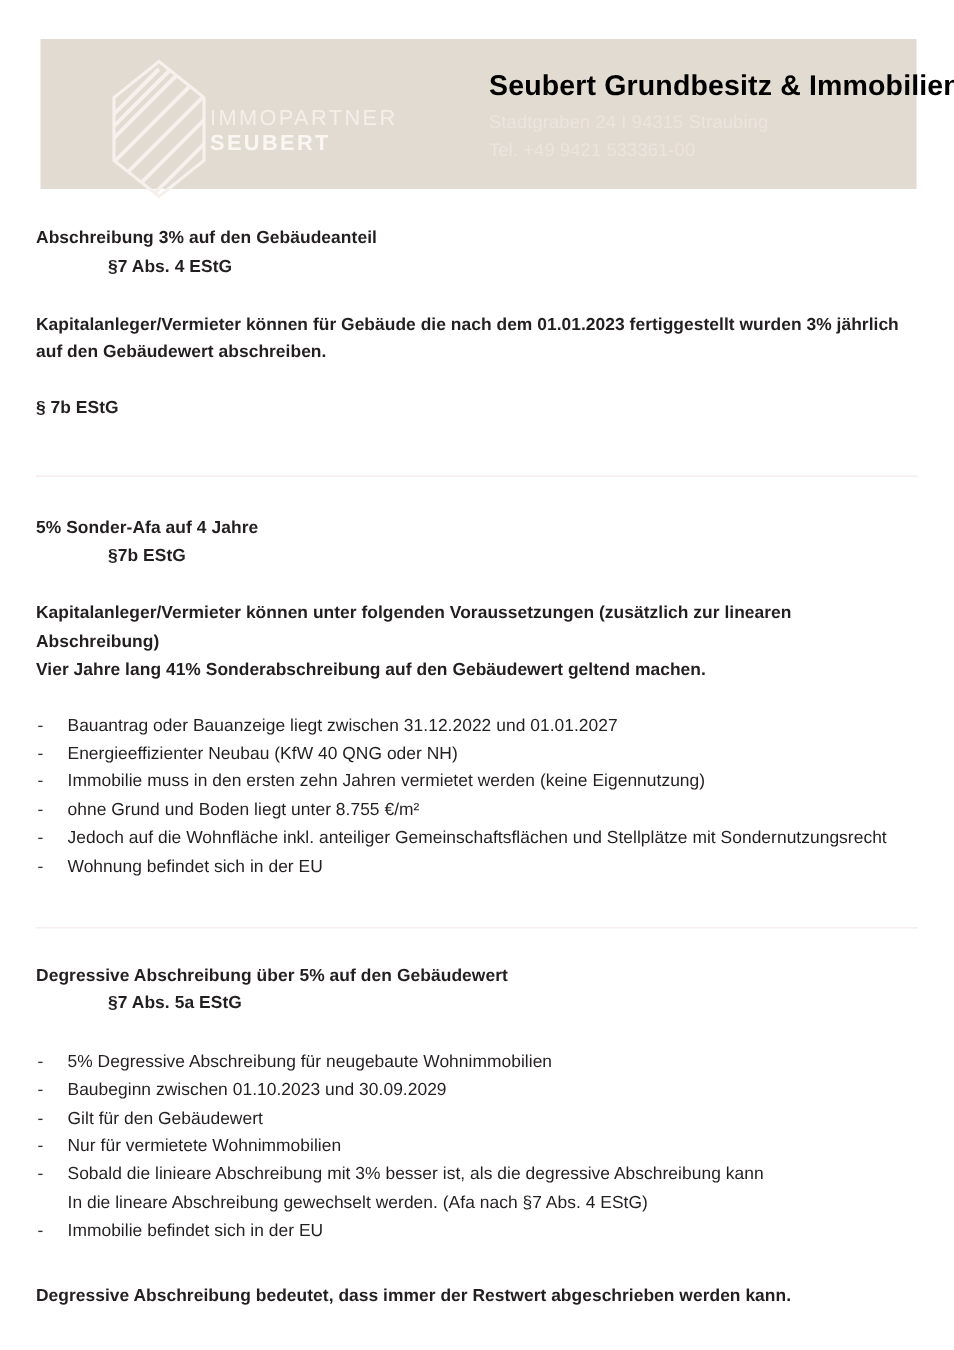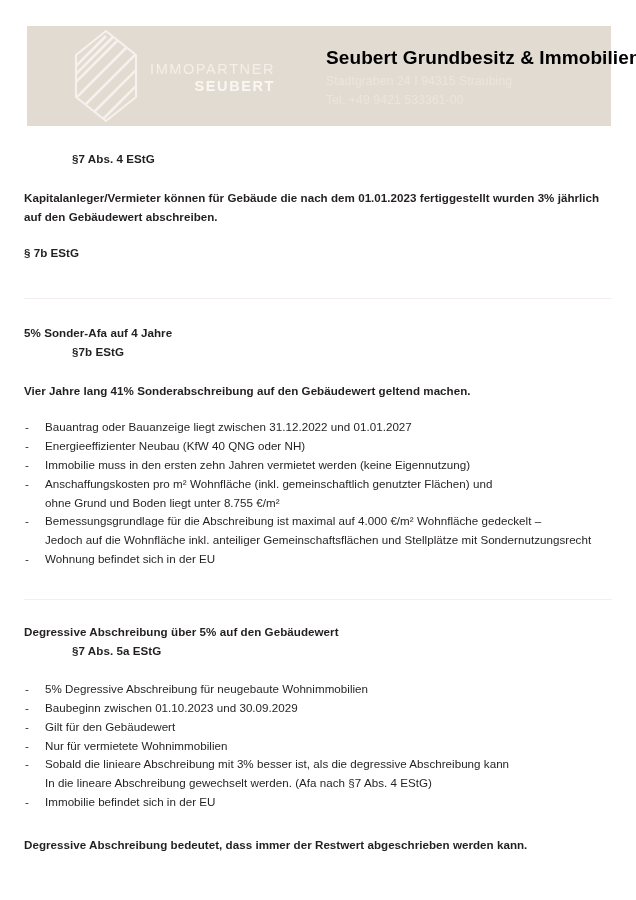--- a/index.html
+++ b/index.html
@@ -32,25 +32,23 @@
     width: 584px;
     height: 100px;
     background: #e2dbd2;
     display: flex;
     align-items: flex-start;
   }
 
   .logo-block {
     position: absolute;
     left: 45px;
-    top: 2px;
+    top: 12px;
     display: flex;
     align-items: center;
-    gap: 10px;
-    text-align: right;
   }
   .logo-mark {
     width: 68px;
     height: 96px;
     display: block;
   }
   .logo-words {
     display: flex;
     flex-direction: column;
     justify-content: center;
@@ -195,58 +193,58 @@
     <div class="company-block">
       <div class="company-name">Seubert Grundbesitz &amp; Immobilien GmbH</div>
       <div class="company-addr">Stadtgraben 24 I 94315 Straubing</div>
       <div class="company-tel">Tel. +49 9421 533361-00</div>
     </div>
   </div>
 
   <div class="content">
 
     <div class="section">
+      <h2 class="sec-title">Abschreibung 3% auf den Gebäudeanteil</h2>
       <div class="sec-sub">§7 Abs. 4 EStG</div>
       <div class="gap-20"></div>
       <p class="para">Kapitalanleger/Vermieter können für Gebäude die nach dem 01.01.2023 fertiggestellt wurden 3% jährlich auf den Gebäudewert abschreiben.</p>
       <div class="gap-18"></div>
       <p class="para">§ 7b EStG</p>
     </div>
 
     <div style="height:35px"></div>
     <hr class="divider">
     <div style="height:25px"></div>
 
     <div class="section">
       <h2 class="sec-title">5% Sonder-Afa auf 4 Jahre</h2>
       <div class="sec-sub">§7b EStG</div>
       <div class="gap-20"></div>
+      <p class="para">Kapitalanleger/Vermieter können unter folgenden Voraussetzungen (zusätzlich zur linearen Abschreibung)</p>
       <p class="para">Vier Jahre lang 41% Sonderabschreibung auf den Gebäudewert geltend machen.</p>
       <div class="gap-18"></div>
       <ul class="dash-list">
         <li>
           <span class="dash">-</span>
           <span class="cont">Bauantrag oder Bauanzeige liegt zwischen 31.12.2022 und 01.01.2027</span>
         </li>
         <li>
           <span class="dash">-</span>
           <span class="cont">Energieeffizienter Neubau (KfW 40 QNG oder NH)</span>
         </li>
         <li>
           <span class="dash">-</span>
           <span class="cont">Immobilie muss in den ersten zehn Jahren vermietet werden (keine Eigennutzung)</span>
         </li>
         <li>
           <span class="dash">-</span>
-          <span class="cont">Anschaffungskosten pro m² Wohnfläche (inkl. gemeinschaftlich genutzter Flächen) und</span>
           <span class="cont">ohne Grund und Boden liegt unter 8.755 €/m²</span>
         </li>
         <li>
           <span class="dash">-</span>
-          <span class="cont">Bemessungsgrundlage für die Abschreibung ist maximal auf 4.000 €/m² Wohnfläche gedeckelt –</span>
           <span class="cont">Jedoch auf die Wohnfläche inkl. anteiliger Gemeinschaftsflächen und Stellplätze mit Sondernutzungsrecht</span>
         </li>
         <li>
           <span class="dash">-</span>
           <span class="cont">Wohnung befindet sich in der EU</span>
         </li>
       </ul>
     </div>
 
     <div style="height:30px"></div>

